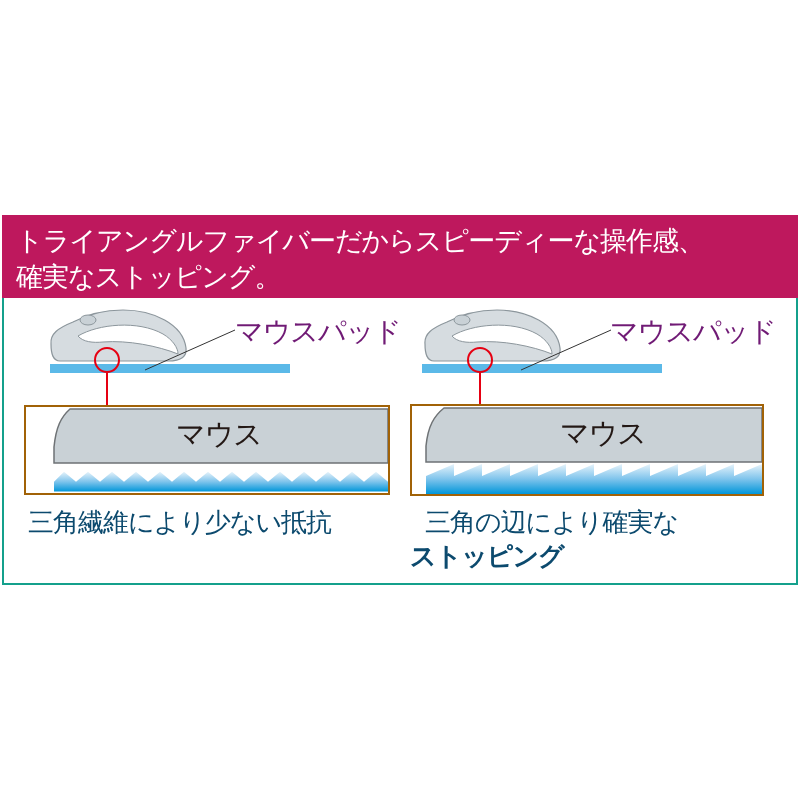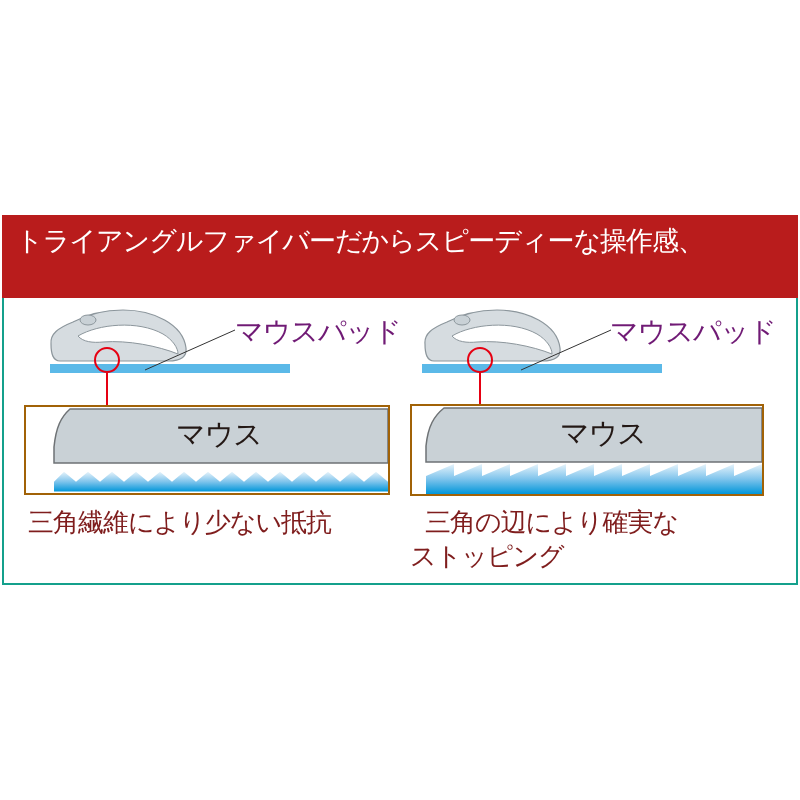--- a/index.html
+++ b/index.html
@@ -1,32 +1,33 @@
 <!DOCTYPE html>
 <html><head>
 <meta charset="utf-8">
 <style>
   html,body{margin:0;padding:0;background:#fff;}
   body{width:800px;height:800px;position:relative;overflow:hidden;font-family:"DejaVu Sans",sans-serif;}
   .frame{position:absolute;left:2px;top:215px;width:792px;height:368px;border:2px solid #14a08c;border-top:none;box-sizing:content-box;}
-  .header{position:absolute;left:2px;top:215px;width:796px;height:83px;background:#b91c1c;color:#fff;}
+  .header{position:absolute;left:2px;top:215px;width:796px;height:83px;background:#be185d;color:#fff;}
   .header .l{position:absolute;left:14px;font-size:27px;line-height:32px;letter-spacing:-1px;white-space:nowrap;}
   .l1{top:10px;} .l2{top:46px;}
   .panel{position:absolute;top:298px;width:390px;height:285px;}
   .lbl-pad{position:absolute;font-size:28px;color:#701a75;letter-spacing:-1px;white-space:nowrap;}
   .detail{position:absolute;border:2px solid #a16207;box-sizing:border-box;}
   .mouse-text{position:absolute;font-size:29px;color:#231815;letter-spacing:-1px;}
-  .caption{position:absolute;font-size:26px;line-height:34px;color:#7f1d1d;letter-spacing:-1px;white-space:nowrap;}
+  .caption{position:absolute;font-size:26px;line-height:34px;color:#0c4a6e;letter-spacing:-1px;white-space:nowrap;}
 </style>
 </head>
 <body>
 
 <div class="frame"></div>
 <div class="header">
   <div class="l l1">トライアングルファイバーだからスピーディーな操作感、</div>
+  <div class="l l2">確実なストッピング。</div>
 </div>
 
 <svg width="0" height="0" style="position:absolute">
   <defs>
     <linearGradient id="fiberGrad" x1="0" y1="0" x2="0" y2="1">
       <stop offset="0" stop-color="#e6f3fb"></stop>
       <stop offset="0.5" stop-color="#7fc4ec"></stop>
       <stop offset="1" stop-color="#0096d9"></stop>
     </linearGradient>
   </defs>
@@ -74,14 +75,14 @@
 
   <div class="detail" style="left:12px;top:106px;width:354px;height:92px;">
     <svg width="350" height="88" style="position:absolute;left:0;top:0">
       <path d="M14,56 L14,40 C16,20 22,10 32,2 L350,2 L350,56 Z" fill="#c9d1d6" stroke="#6e7275" stroke-width="1.5"></path>
       <path d="M14,88 L14,70 L42,58 L42,70 L70,58 L70,70 L98,58 L98,70 L126,58 L126,70 L154,58 L154,70 L182,58 L182,70 L210,58 L210,70 L238,58 L238,70 L266,58 L266,70 L294,58 L294,70 L322,58 L322,70 L350,58 L350,88 Z" fill="url(#fiberGrad)"></path>
     </svg>
     <div class="mouse-text" style="left:148px;top:8px;">マウス</div>
   </div>
 
   <div class="caption" style="left:12px;top:207px;margin-left:15px;">三角の辺により確実な</div>
-  <div class="caption" style="left:12px;top:241px;">ストッピング</div>
+  <div class="caption" style="left:12px;top:241px;font-weight:bold;">ストッピング</div>
 </div>
 
 </body></html>

